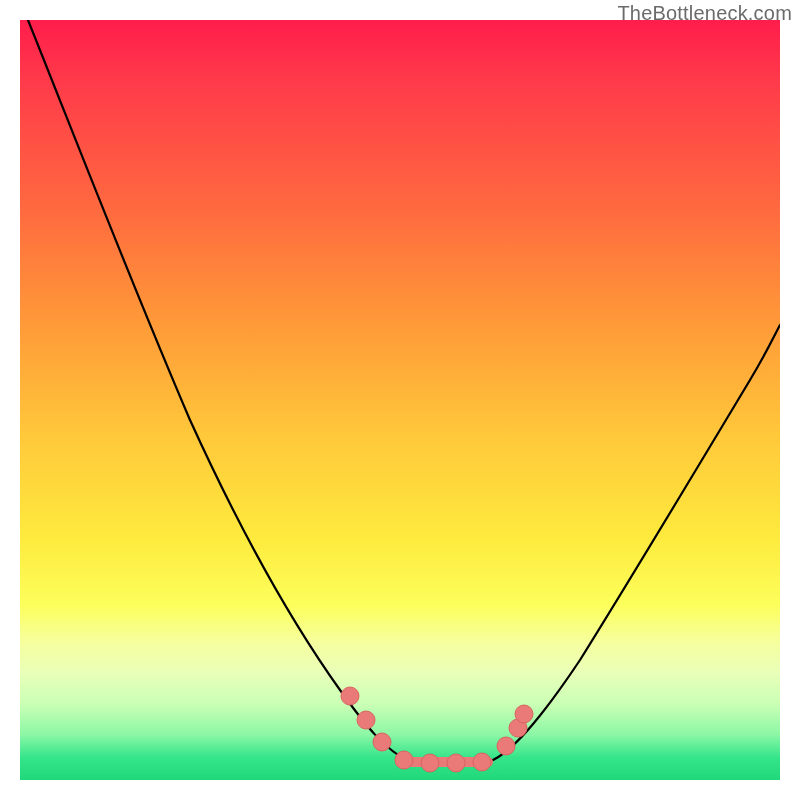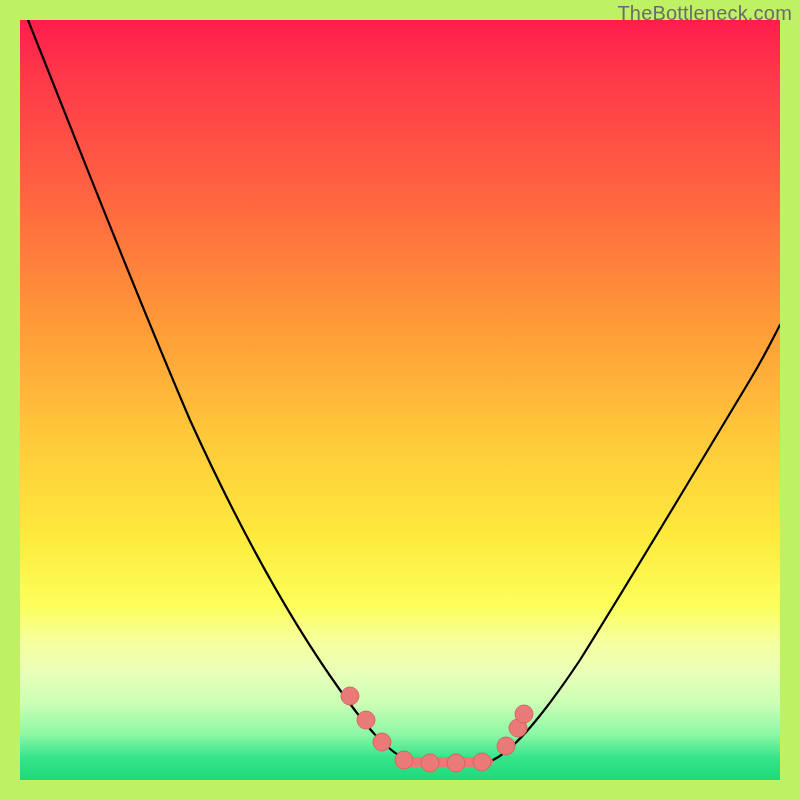--- a/index.html
+++ b/index.html
@@ -8,21 +8,21 @@
     width: 800px;
     height: 800px;
     background: #000;
     overflow: hidden;
     font-family: Arial, Helvetica, sans-serif;
   }
   .frame {
     position: relative;
     width: 800px;
     height: 800px;
-    background: #bef264;
+    background: #ffffff;
   }
   .plot-area {
     position: absolute;
     left: 20px;
     top: 20px;
     width: 760px;
     height: 760px;
     
     background: linear-gradient(
       to bottom,

